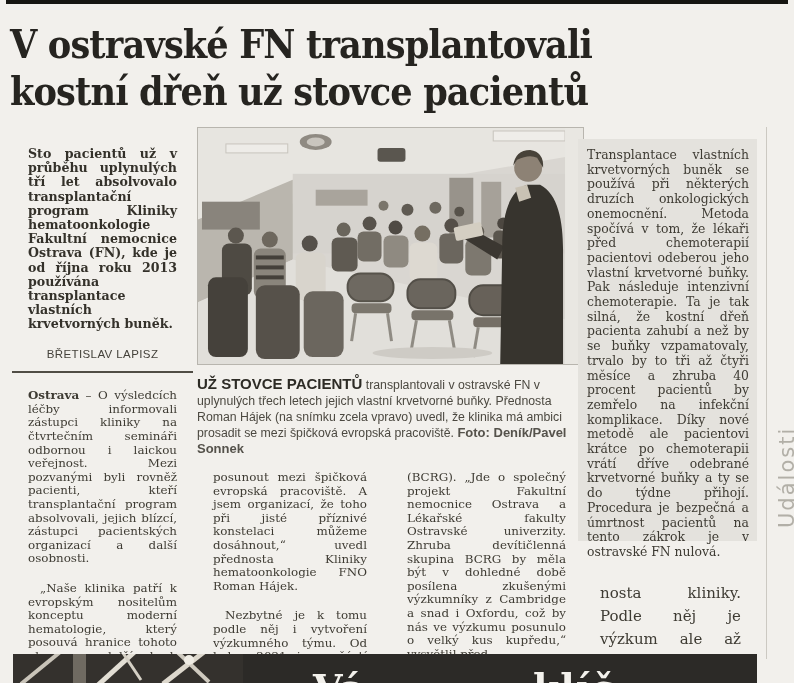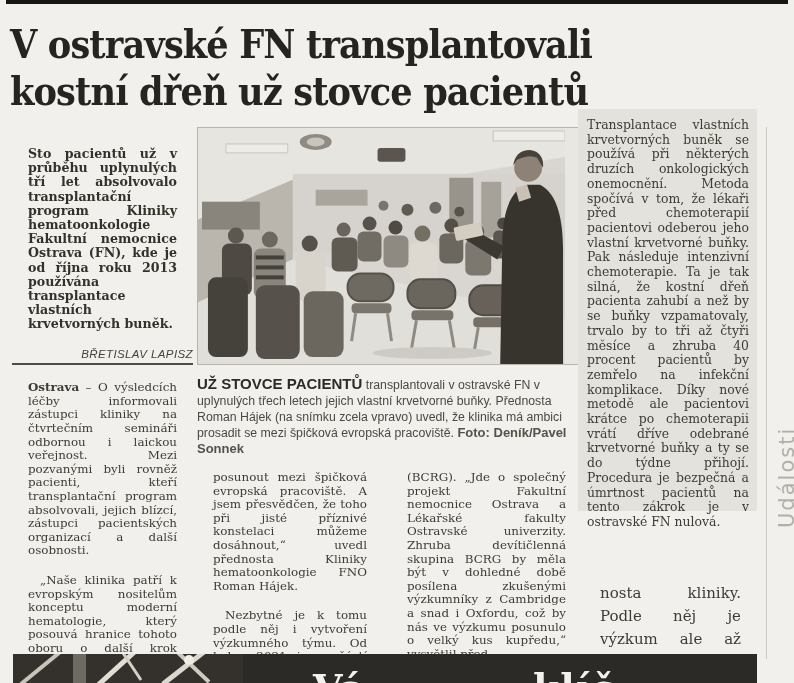--- a/index.html
+++ b/index.html
@@ -17,39 +17,39 @@
   }
   .col{position:absolute;text-align:justify;}
   .body-serif{font-size:11.9px;line-height:13.6px;color:#3e3b33;}
   .body-serif p{margin:16px;}
   .body-serif p.indent{text-indent:12px;}
   .lead{
     font-weight:bold;font-size:12.6px;line-height:14.2px;color:#34312a;
     margin:0 0 0 0;
   }
   .byline{
-    margin-top:16px;margin-bottom:10px;padding-bottom:2px;
+    margin-top:16px;margin-bottom:10px;padding-bottom:10px;
     border-bottom:2px solid #504d45;
     font-family:"Liberation Sans",sans-serif;font-size:11.5px;letter-spacing:.4px;
-    color:#45423b;text-align:right;font-style:italic;
+    color:#45423b;text-align:center;
   }
   .photo{
     position:absolute;left:197px;top:127px;width:387px;height:238px;
     border:1px solid #b8b5ae;box-sizing:border-box;background:#dbd8d3;
   }
   .photo svg{display:block;width:100%;height:100%;}
   .caption{
     position:absolute;left:197px;top:376px;width:390px;
     font-family:"Liberation Sans",sans-serif;font-size:12.3px;line-height:16px;
     color:#4c4941;text-align:left;
   }
   .caption b{color:#2d2b25;font-size:15px;}
   .caption .credit{font-size:13px;font-weight:bold;color:#55524b;}
   .sidebar{
-    position:absolute;left:578px;top:109px;width:179px;height:402px;
+    position:absolute;left:578px;top:139px;width:179px;height:402px;
     background:#e4e2dd;box-sizing:border-box;padding:9px 8px 0 9px;
     font-size:12.4px;line-height:14.7px;color:#3e3b33;text-align:justify;
   }
   .sidebar p{margin:0;}
   .vrule{position:absolute;left:766px;top:127px;width:1px;height:532px;background:#ccc9c2;}
   .margin-label{
     position:absolute;left:775px;top:383px;height:145px;
     writing-mode:vertical-rl;transform:rotate(180deg);
     font-family:"DejaVu Sans",sans-serif;font-size:21px;letter-spacing:2px;
     color:#b2afa7;
@@ -171,21 +171,21 @@
       <rect x="368" y="0" width="18" height="237" fill="#e9e7e2"></rect>
       <ellipse cx="235" cy="226" rx="60" ry="6" fill="#cecbc5"></ellipse>
     </svg>
   </div>
 
   <div class="caption">
     <b>UŽ STOVCE PACIENTŮ</b><span> transplantovali v ostravské FN v uplynulých třech letech jejich vlastní krvetvorné buňky. Přednosta Roman Hájek (na snímku zcela vpravo) uvedl, že klinika má ambici prosadit se mezi špičková evropská pracoviště. </span><span class="credit">Foto: Deník/Pavel Sonnek</span>
   </div>
 
   <div class="col body-serif" style="left:197px;top:455px;width:186px;">
-    <p>posunout mezi špičková evropská pracoviště. A jsem přesvědčen, že toho při jisté příznivé konstelaci můžeme dosáhnout,“ uvedl přednosta Kliniky hematoonkologie FNO Roman Hájek.</p>
+    <p>posunout mezi špičková evropská pracoviště. A jsem organizací, že toho při jisté příznivé konstelaci můžeme dosáhnout,“ uvedl přednosta Kliniky hematoonkologie FNO Roman Hájek.</p>
     <p class="indent">Nezbytné je k tomu podle něj i vytvoření výzkumného týmu. Od ledna 2021 je součástí kliniky tým Blood Cancer Research Group</p>
   </div>
 
   <div class="col body-serif" style="left:391px;top:455px;width:191px;">
     <p>(BCRG). „Jde o společný projekt Fakultní nemocnice Ostrava a Lékařské fakulty Ostravské univerzity. Zhruba devítičlenná skupina BCRG by měla být v dohledné době posílena zkušenými výzkumníky z Cambridge a snad i Oxfordu, což by nás ve výzkumu posunulo o velký kus kupředu,“ vysvětlil před-</p>
   </div>
 
   <aside class="sidebar">
     <p>Transplantace vlastních krvetvorných buněk se používá při některých druzích onkologických onemocnění. Metoda spočívá v tom, že lékaři před chemoterapií pacientovi odeberou jeho vlastní krvetvorné buňky. Pak následuje intenzivní chemoterapie. Ta je tak silná, že kostní dřeň pacienta zahubí a než by se buňky vzpamatovaly, trvalo by to tři až čtyři měsíce a zhruba 40 procent pacientů by zemřelo na infekční komplikace. Díky nové metodě ale pacientovi krátce po chemoterapii vrátí dříve odebrané krvetvorné buňky a ty se do týdne přihojí. Procedura je bezpečná a úmrtnost pacientů na tento zákrok je v ostravské FN nulová.</p>
   </aside>

